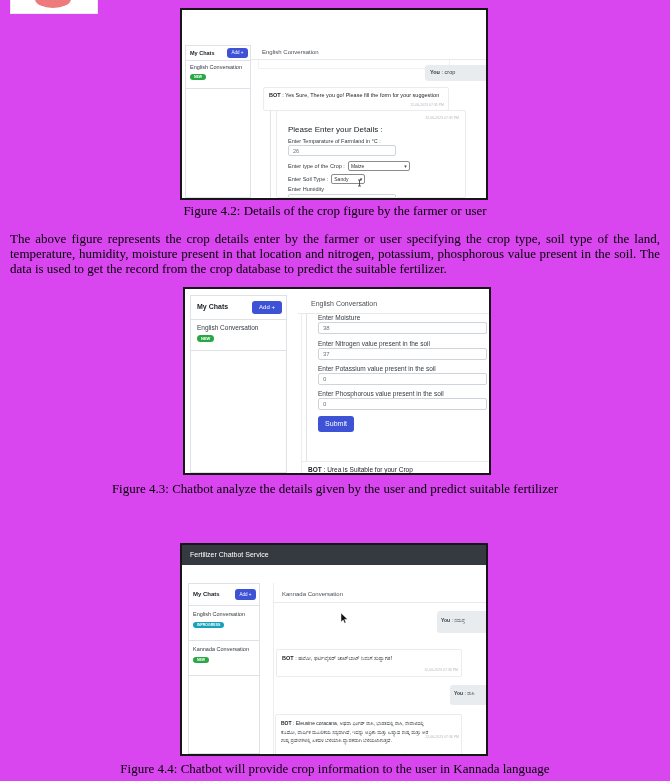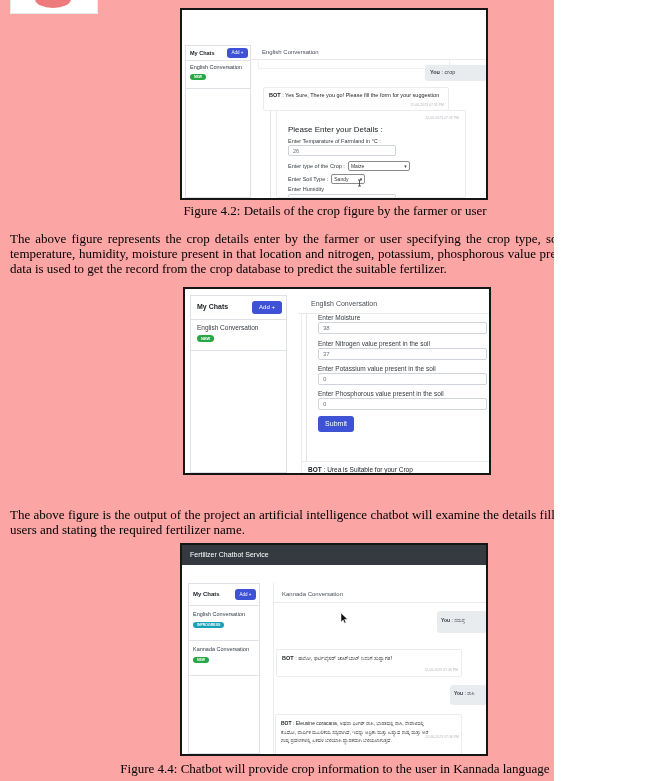--- a/index.html
+++ b/index.html
@@ -1,16 +1,16 @@
 <!DOCTYPE html>
 <html style="--accent-blue: #3d52d5; --badge-green: #28a745; --badge-teal: #17a2b8; --titlebar-dark: #343a40; --bubble-gray: #e9ecef; --ellipse-red: #ee7b7b;"><head>
 <meta charset="utf-8">
 <style>
   html,body{margin:0;padding:0;background:#fff;}
-  #page{position:relative;width:554px;height:781px;background:#fca5a5;overflow:hidden;}
+  #page{position:relative;width:670px;height:781px;background:#d946ef;overflow:hidden;}
   .a{position:absolute;}
   .serif{font-family:"Liberation Serif",serif;color:#000;}
   .caption{width:670px;text-align:center;font-size:13px;}
   .para{left:10px;width:650px;font-size:13px;line-height:15px;text-align:justify;}
   .shot{background:#fff;border:2px solid #161616;overflow:hidden;font-family:"Liberation Sans",sans-serif;color:#212529;}
   .panel{border:1px solid #dee2e6;background:#fff;box-sizing:border-box;}
   .prow{position:relative;border-bottom:1px solid #dee2e6;box-sizing:border-box;}
   .btn-blue{background:var(--accent-blue,#3d52d5);color:#fff;text-align:center;border-radius:3px;cursor:pointer;box-sizing:border-box;}
   .pill{display:inline-block;color:#fff;font-weight:bold;border-radius:5px;padding:1px 4px;}
   .pill-green{background:var(--badge-green,#28a745);}
@@ -116,21 +116,21 @@
     <span class="a lbl" style="left:133px;top:76px;font-size:6.5px;">Enter Potassium value present in the soil</span>
     <input class="a ui-input" style="left: 133px; top: 84px; width: 169px; height: 12px; font-size: 6px;" readonly="" value="0">
     <span class="a lbl" style="left:133px;top:101px;font-size:6.5px;">Enter Phosphorous value present in the soil</span>
     <input class="a ui-input" style="left: 133px; top: 109px; width: 169px; height: 12px; font-size: 6px;" readonly="" value="0">
     <span class="a btn-blue" style="left:133px;top:127px;width:36px;height:16px;font-size:7px;line-height:16px;">Submit</span>
     <div class="a card" style="left:116px;top:172px;width:195px;height:16px;padding:4px 6px;font-size:6.5px;">
       <span class="bold">BOT</span><span> : Urea is Suitable for your Crop</span>
     </div>
   </div>
 
-  <div class="a serif para" style="top:507px;">The above figure is the output of the project an artificial intelligence chatbot will examine the details filled by the farmers or users and stating the required fertilizer name.</div>
+  <div class="a serif caption" style="top:481px;">Figure 4.3: Chatbot analyze the details given by the user and predict suitable fertilizer</div>
 
   <div class="a shot" style="left:180px;top:543px;width:304px;height:209px;">
     <div class="a titlebar" style="left:0;top:0;width:304px;height:20px;font-size:7px;line-height:20px;padding-left:8px;box-sizing:border-box;">Fertilizer Chatbot Service</div>
 
     <div class="a panel" style="left:6px;top:38px;width:72px;height:171px;">
       <div class="prow" style="height:22px;">
         <span class="a bold" style="left:4px;top:7px;font-size:6px;">My Chats</span>
         <span class="a btn-blue" style="right:3px;top:5px;width:21px;height:11px;font-size:4.5px;line-height:11px;">Add +</span>
       </div>
       <div class="prow" style="height:35px;">

